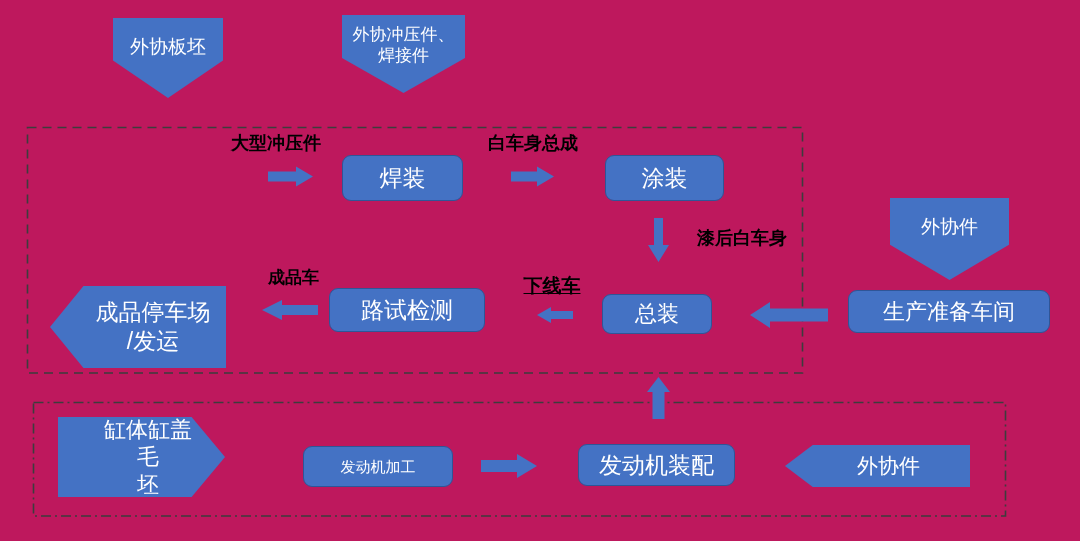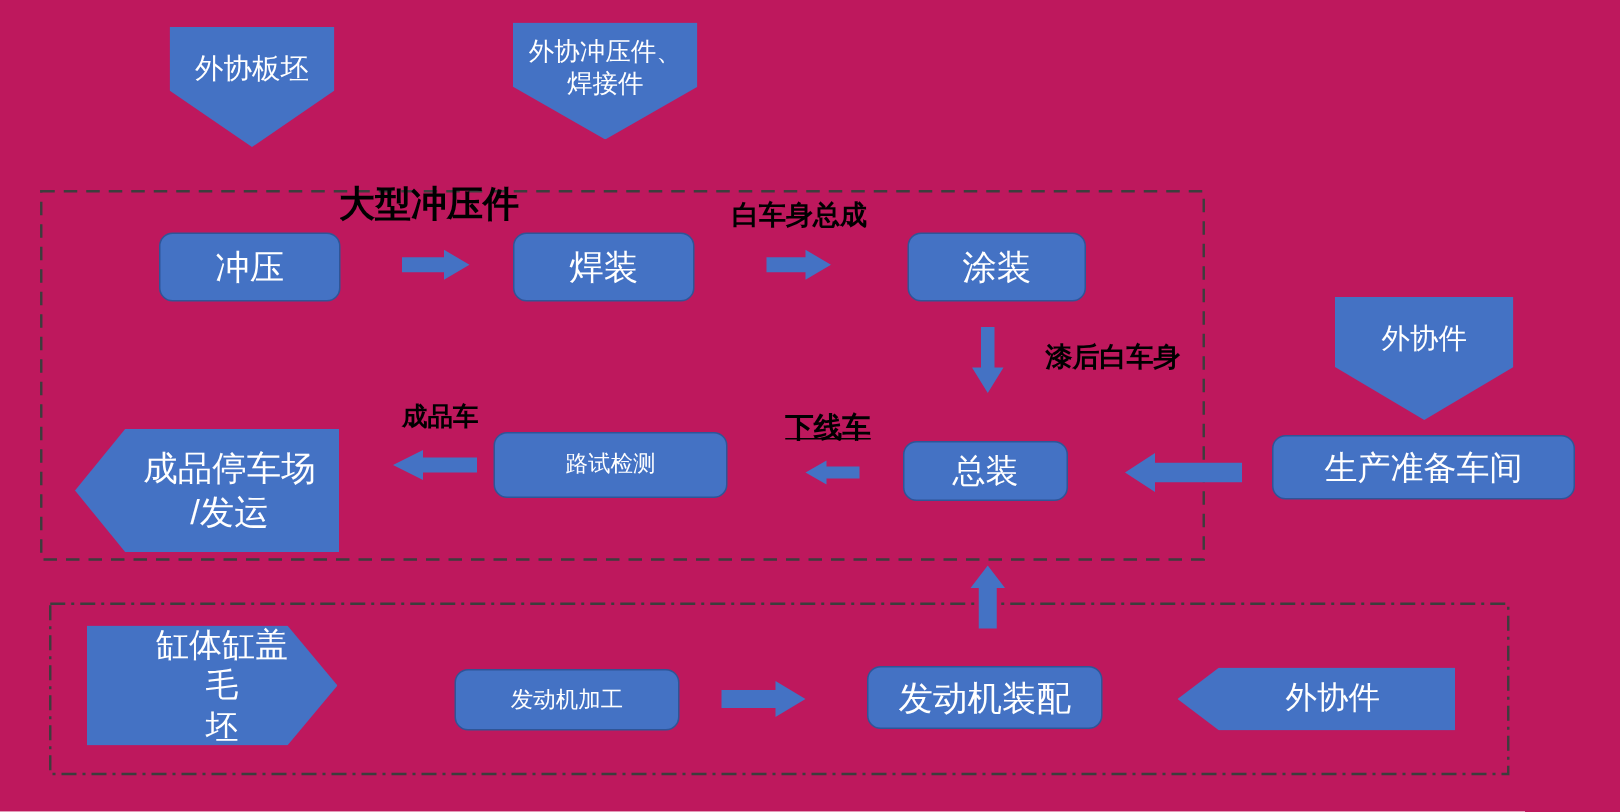--- a/index.html
+++ b/index.html
@@ -72,39 +72,36 @@
               clip-path:polygon(0 0,100% 0,100% 55%,50% 100%,0 55%);">
     <span>外协冲压件、
 焊接件</span>
   </div>
 
   <div class="pent" style="left:890px;top:198px;width:119px;height:82px;font-size:19px;padding-bottom:24px;
               clip-path:polygon(0 0,100% 0,100% 57%,50% 100%,0 57%);">
     <span>外协件</span>
   </div>
 
-  <div class="box" style="left:106px;top:155px;width:121px;height:46px;font-size:23px;">
-    <span>冲压</span>
-  </div>
 
   <div class="box" style="left:342px;top:155px;width:121px;height:46px;font-size:23px;text-align:right;">
     <span>焊装</span>
   </div>
 
   <div class="box" style="left:605px;top:155px;width:119px;height:46px;font-size:23px;">
     <span>涂装</span>
   </div>
 
   <div class="pent" style="left:50px;top:254px;width:176px;height:82px;font-size:23px;padding-left:30px;
               clip-path:polygon(0 50%,19% 0,100% 0,100% 100%,19% 100%);margin-top:32px;">
     <span>成品停车场
 /发运</span>
   </div>
 
-  <div class="box" style="left:329px;top:288px;width:156px;height:44px;font-size:15px;">
+  <div class="box" style="left:329px;top:288px;width:156px;height:44px;font-size:23px;">
     <span>路试检测</span>
   </div>
 
   <div class="box" style="left:602px;top:294px;width:110px;height:40px;font-size:22px;">
     <span>总装</span>
   </div>
 
   <div class="box" style="left:848px;top:290px;width:202px;height:43px;font-size:22px;">
     <span>生产准备车间</span>
   </div>
@@ -121,21 +118,21 @@
 
   <div class="box" style="left:578px;top:444px;width:157px;height:42px;font-size:23px;">
     <span>发动机装配</span>
   </div>
 
   <div class="pent" style="left:785px;top:445px;width:185px;height:42px;font-size:21px;padding-left:22px;
               clip-path:polygon(0 50%,15% 0,100% 0,100% 100%,15% 100%);">
     <span>外协件</span>
   </div>
 
-  <div class="lbl" style="left:226px;top:124px;width:100px;font-size:24px;">
+  <div class="lbl" style="left:226px;top:134px;width:100px;font-size:18px;">
     <span>大型冲压件</span>
   </div>
 
   <div class="lbl" style="left:483px;top:134px;width:100px;font-size:18px;">
     <span>白车身总成</span>
   </div>
 
   <div class="lbl" style="left:691px;top:229px;width:102px;font-size:18px;">
     <span>漆后白车身</span>
   </div>

